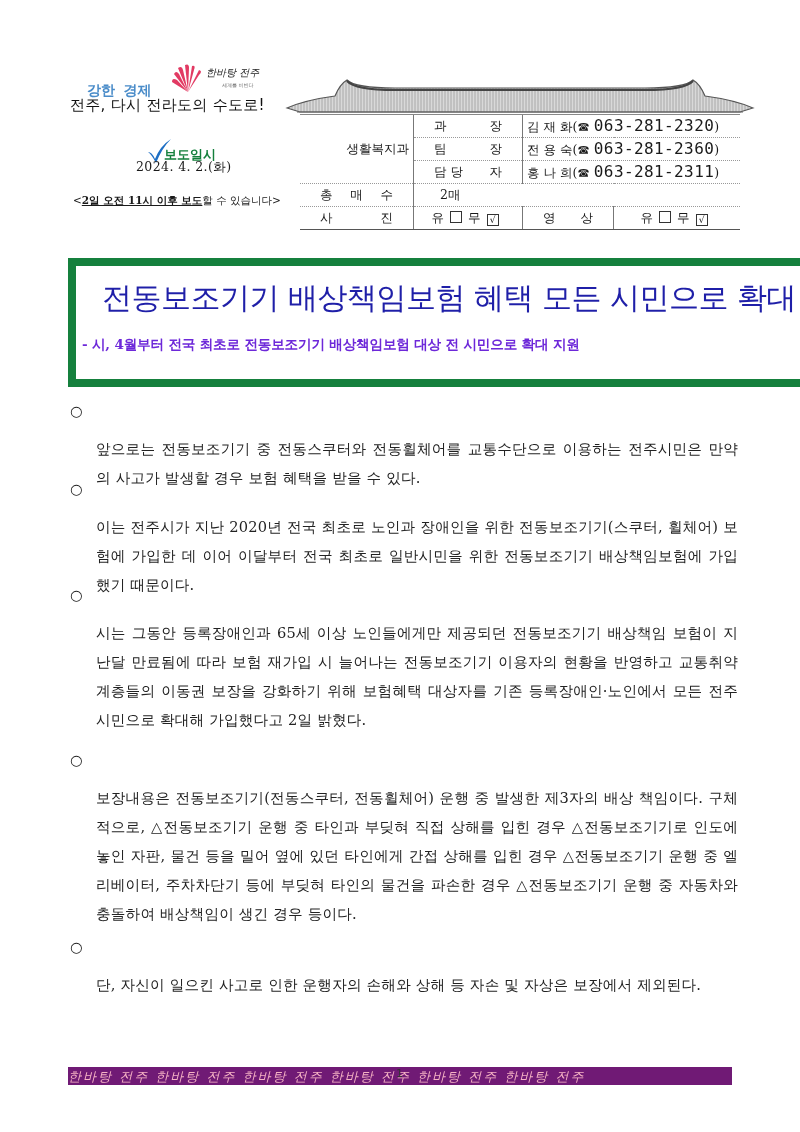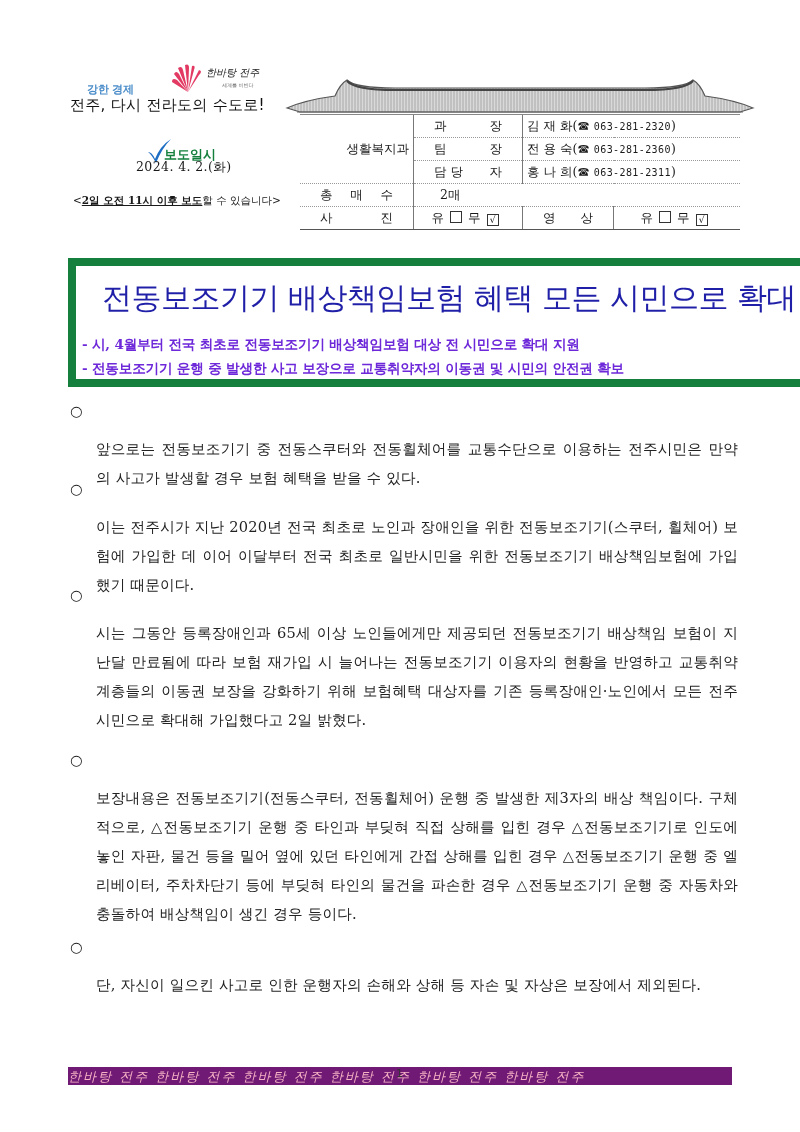--- a/index.html
+++ b/index.html
@@ -1,21 +1,21 @@
 <!DOCTYPE html>
 <html><head>
 <meta charset="utf-8">
 <style>
   html, body { margin: 0; padding: 0; background: #ffffff; }
   body { width: 800px; height: 1132px; position: relative; overflow: hidden;
          font-family: "DejaVu Serif", "Liberation Serif", serif; color: #1a1a1a; }
   .abs { position: absolute; }
 
   
-  .slogan-small { left: 87px; top: 82px; font-family: Liberation Sans, sans-serif; font-size: 11px; font-weight: bold; color: #4a8cc9; }
+  .slogan-small { left: 87px; top: 82px; font-family: Liberation Mono, monospace; font-size: 14px; font-weight: bold; color: #4a8cc9; }
   .slogan-main { left: 70px; top: 96px; font-family: "DejaVu Sans", sans-serif; font-size: 15px; font-weight: normal; color: #111; letter-spacing: 0.3px; }
   .logo { left: 170px; top: 62px; width: 100px; height: 34px; }
   .logo-text { position: absolute; left: 36px; top: 4px; font-family: "DejaVu Serif", serif; font-size: 10px; font-style: italic; color: #222; white-space: nowrap; text-align: right; }
   .logo-sub { position: absolute; left: 52px; top: 20px; font-size: 5px; color: #666; font-family: "DejaVu Sans", sans-serif; }
 
   
   .roof { left: 285px; top: 78px; width: 470px; height: 36px; }
 
   
   .release { left: 140px; top: 146px; font-family: "DejaVu Sans", sans-serif; font-size: 13px; font-weight: bold; color: #15803d; }
@@ -26,21 +26,21 @@
 
   
   table.contact { position: absolute; left: 300px; top: 114px; width: 440px; border-collapse: collapse; font-size: 12.5px; }
   table.contact td { height: 22px; padding: 0 4px; border-top: 1px dotted #999; border-bottom: 1px dotted #999; vertical-align: middle; }
   table.contact tr:first-child td { border-top: 1px solid #888; }
   table.contact tr:last-child td { border-bottom: 1px solid #555; }
   table.contact td.vl { border-left: 1px solid #777; }
   .dept { text-align: right; }
   .spread { display: flex; justify-content: space-between; padding: 0 16px !important; }
   .role { width: 100px; }
-  .phone { letter-spacing: 0.4px; white-space: nowrap; font-family: "DejaVu Sans Mono", monospace; font-size: 10px; }
+  .phone { letter-spacing: 0.4px; white-space: nowrap; font-family: "DejaVu Sans Mono", monospace; font-size: 16px; }
   .cb { display: inline-block; width: 10px; height: 10px; border: 1px solid #333; vertical-align: -1px; margin: 0 6px; font-size: 9px; line-height: 10px; text-align: center; }
 
   
   .title-box { left: 68px; top: 258px; width: 762px; height: 129px; border: 8px solid #15803d; box-sizing: border-box; }
   .title-main { position: absolute; left: 0; right: 0; top: 12px; text-align: center; font-family: "DejaVu Sans", sans-serif; font-size: 30px; color: #1f1fa8; font-weight: normal; letter-spacing: -0.5px; }
   .sub { position: absolute; left: 6px; font-size: 13.6px; font-weight: bold; white-space: nowrap; letter-spacing: -0.2px; color: #6d28d9; }
   .sub1 { top: 70px; }
   .sub2 { top: 94px; }
 
   
@@ -152,21 +152,20 @@
     <td class="vl" colspan="2" style="text-align:center;">
       <span>유</span><span class="cb"></span><span>무</span><span class="cb">√</span>
     </td>
   </tr>
 </tbody>
   </table>
 
 <div class="abs title-box">
   <div class="title-main">전동보조기기 배상책임보험 혜택 모든 시민으로 확대</div>
   <div class="sub sub1">- 시, 4월부터 전국 최초로 전동보조기기 배상책임보험 대상 전 시민으로 확대 지원</div>
-  <div class="sub sub2">- 전동보조기기 운행 중 발생한 사고 보장으로 교통취약자의 이동권 및 시민의 안전권 확보</div>
 </div>
 
 <div class="para" style="top:396px;">
   <span class="bullet">○</span>
   <span class="ptext">앞으로는 전동보조기기 중 전동스쿠터와 전동휠체어를 교통수단으로 이용하는 전주시민은 만약의 사고가 발생할 경우 보험 혜택을 받을 수 있다.</span>
 </div>
 <div class="para" style="top:474px;">
   <span class="bullet">○</span>
   <span class="ptext">이는 전주시가 지난 2020년 전국 최초로 노인과 장애인을 위한 전동보조기기(스쿠터, 휠체어) 보험에 가입한 데 이어 이달부터 전국 최초로 일반시민을 위한 전동보조기기 배상책임보험에 가입했기 때문이다.</span>
 </div>

